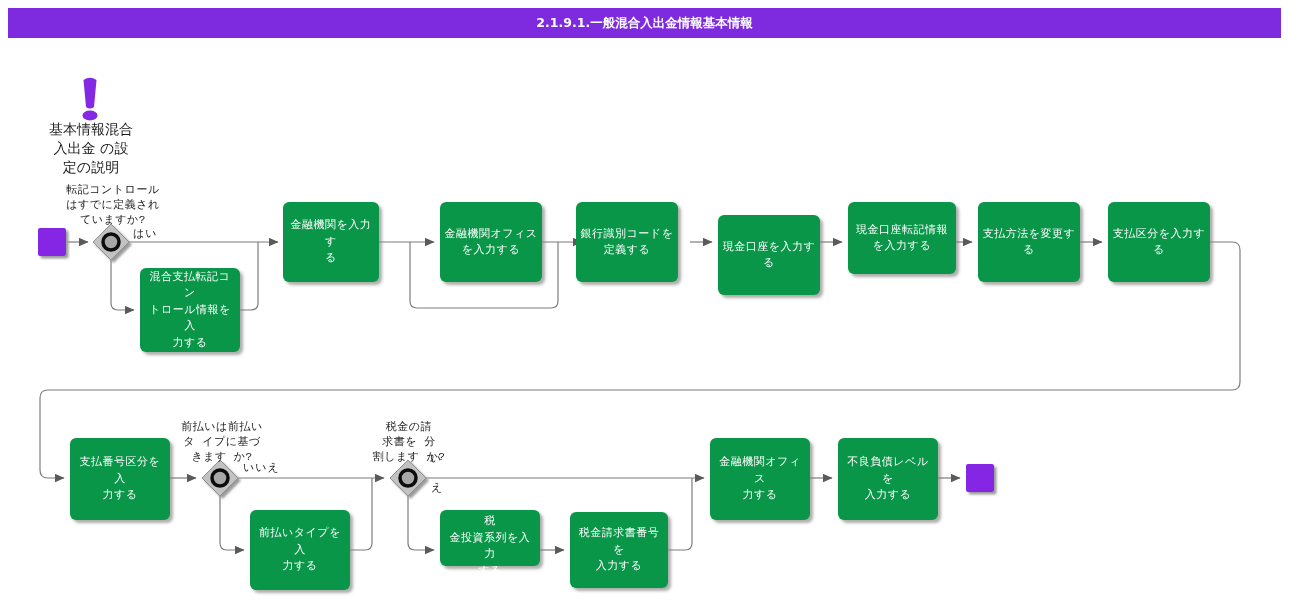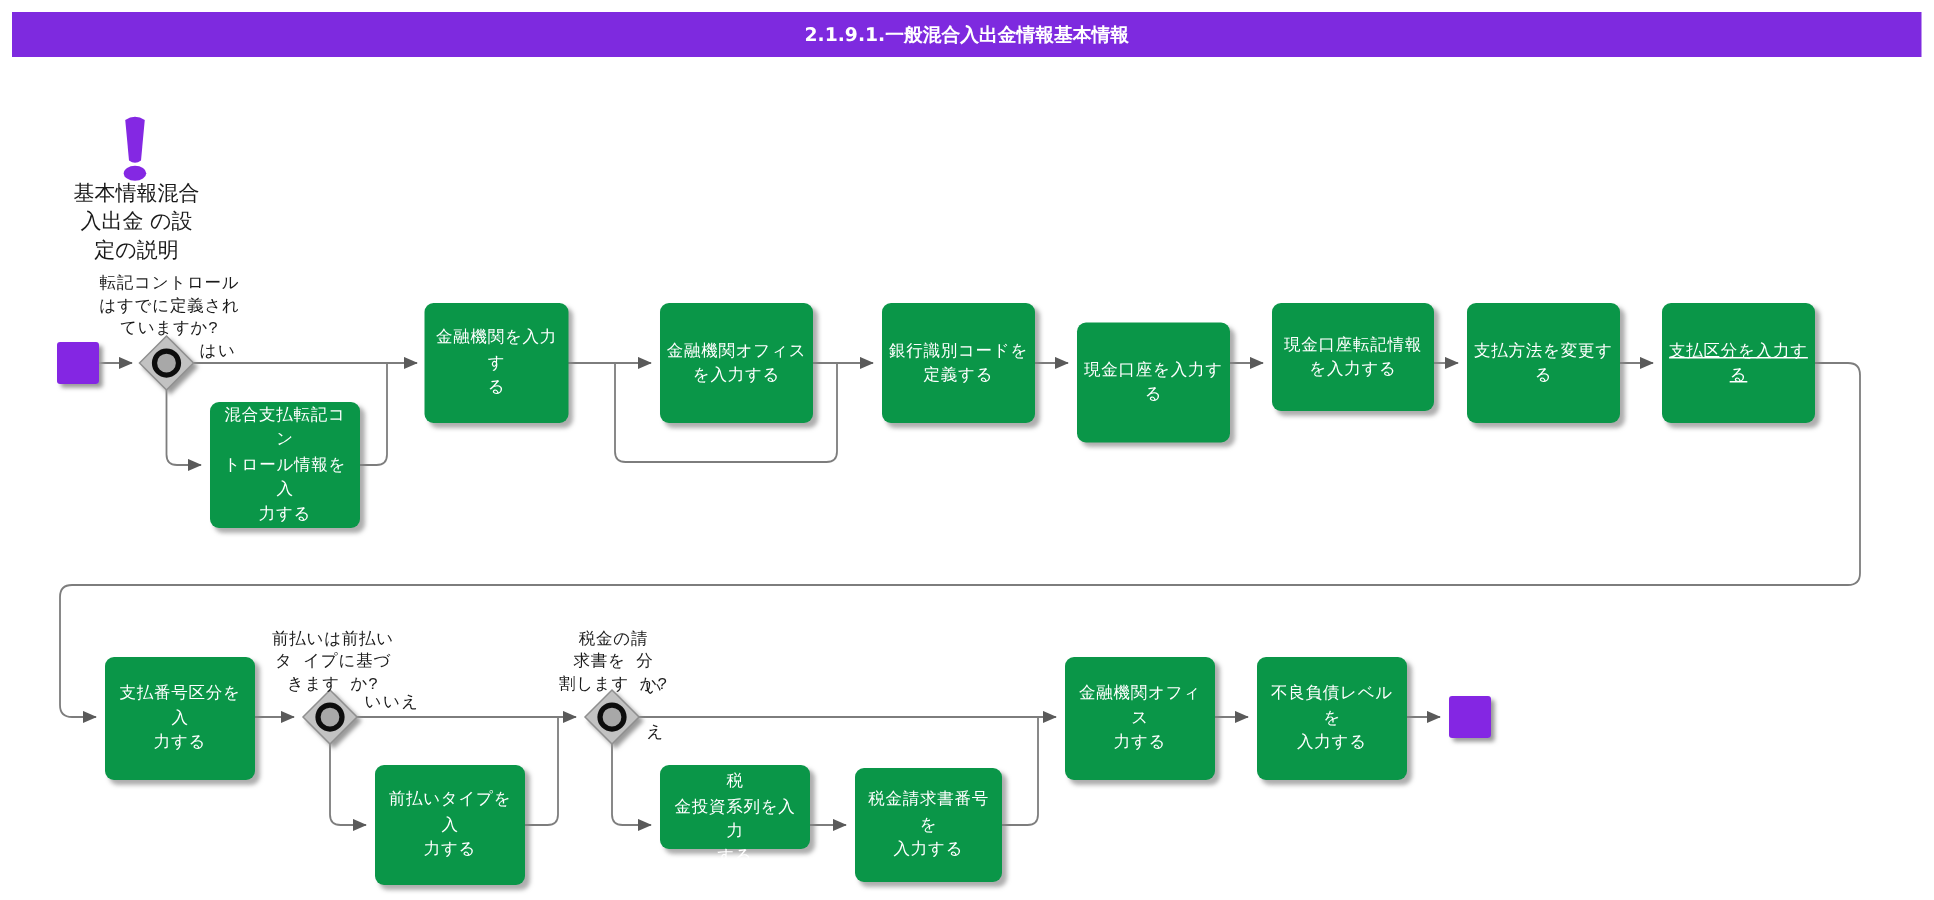--- a/index.html
+++ b/index.html
@@ -118,29 +118,29 @@
 
   <span class="edge-label" style="left:133px;top:226px;">はい</span>
   <span class="edge-label" style="left:243px;top:460px;">いいえ</span>
   <span class="edge-label" style="left:430px;top:451px;">い</span>
   <span class="edge-label" style="left:431px;top:480px;">え</span>
 
   <div class="task" style="left:283px;top:202px;width:96px;height:80px;">金融機関を入力す
 る</div>
   <div class="task" style="left:440px;top:202px;width:102px;height:80px;">金融機関オフィス
 を入力する</div>
-  <div class="task" style="left:588px;top:202px;width:102px;height:80px;">銀行識別コードを
+  <div class="task" style="left:576px;top:202px;width:102px;height:80px;">銀行識別コードを
 定義する</div>
   <div class="task" style="left:718px;top:202px;width:102px;height:80px;margin-top:13px;">現金口座を入力す
 る</div>
   <div class="task" style="left:848px;top:202px;width:108px;height:72px;">現金口座転記情報
 を入力する</div>
   <div class="task" style="left:978px;top:202px;width:102px;height:80px;">支払方法を変更す
 る</div>
-  <div class="task" style="left:1108px;top:202px;width:102px;height:80px;text-decoration:underline;">支払区分を入力す
+  <div class="task" style="left:1108px;top:202px;width:102px;height:80px;">支払区分を入力す
 る</div>
   <div class="task" style="left:140px;top:268px;width:100px;height:84px;">混合支払転記コン
 トロール情報を入
 力する</div>
 
   <div class="task" style="left:70px;top:438px;width:100px;height:82px;">支払番号区分を入
 力する</div>
   <div class="task" style="left:250px;top:510px;width:100px;height:80px;">前払いタイプを入
 力する</div>
   <div class="task" style="left:440px;top:510px;width:100px;height:56px;">支払系列ごとの税

